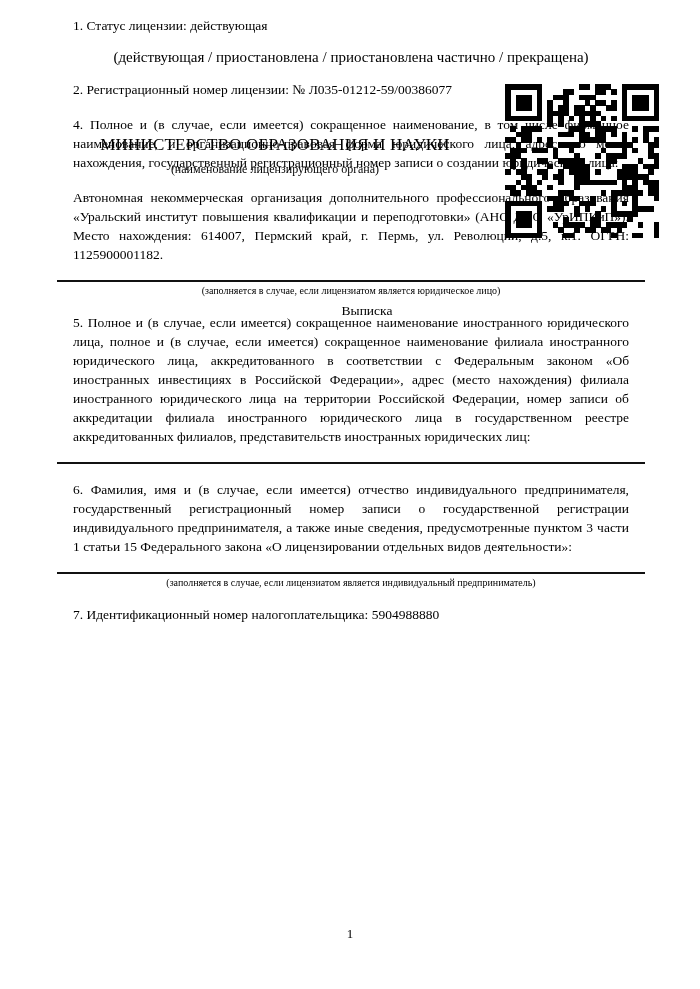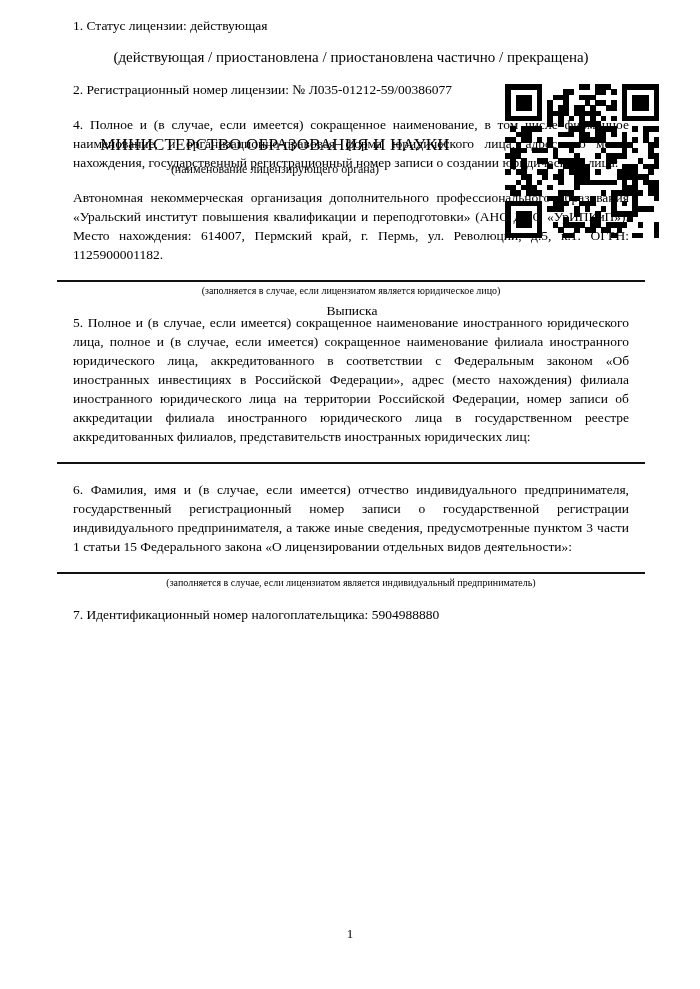--- a/index.html
+++ b/index.html
@@ -21,21 +21,21 @@
   }
   .ministry .mcaption{
     font-size:12px;line-height:13px;margin-top:4px;
   }
   
   .qr{
     position:absolute;top:84px;left:505px;width:154px;height:154px;
   }
   
   .extract-title{
-    position:absolute;top:301px;left:58px;width:588px;
+    position:absolute;top:301px;left:73px;width:588px;
     text-align:center;font-size:13.5px;line-height:19px;
   }
   
   .content{
     position:absolute;top:0;left:57px;width:588px;
     font-size:13.5px;line-height:19px;
   }
   .content p{margin:16px;}
   .just{text-align:justify;}
   .caption{

